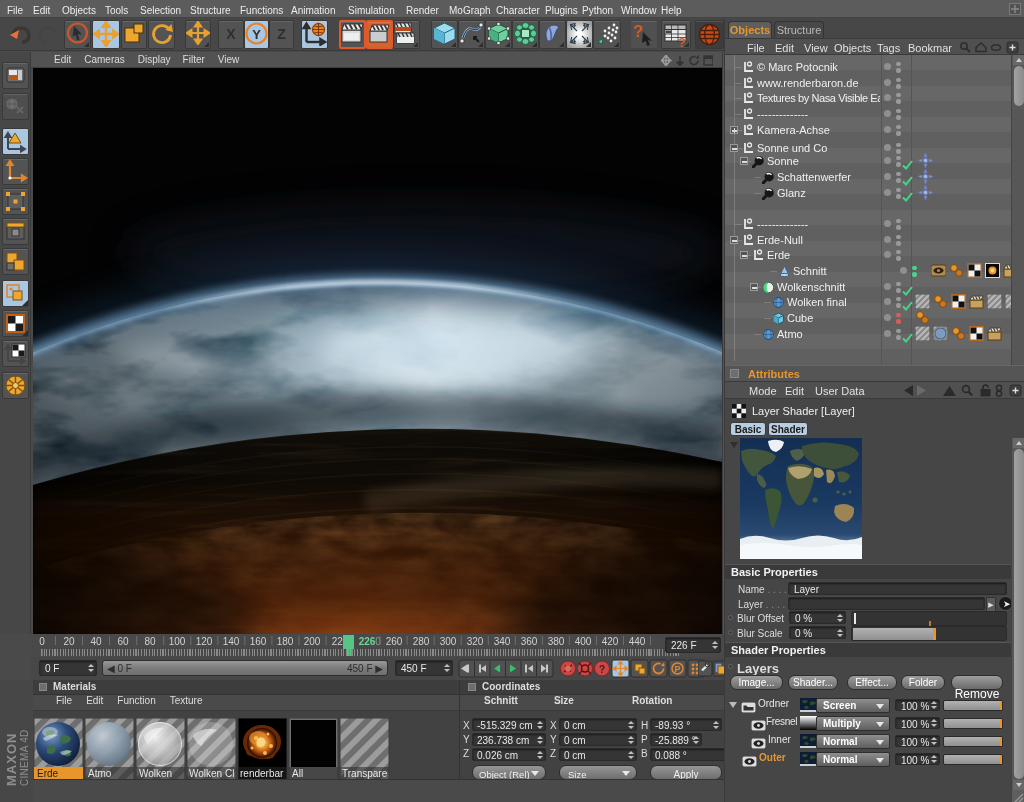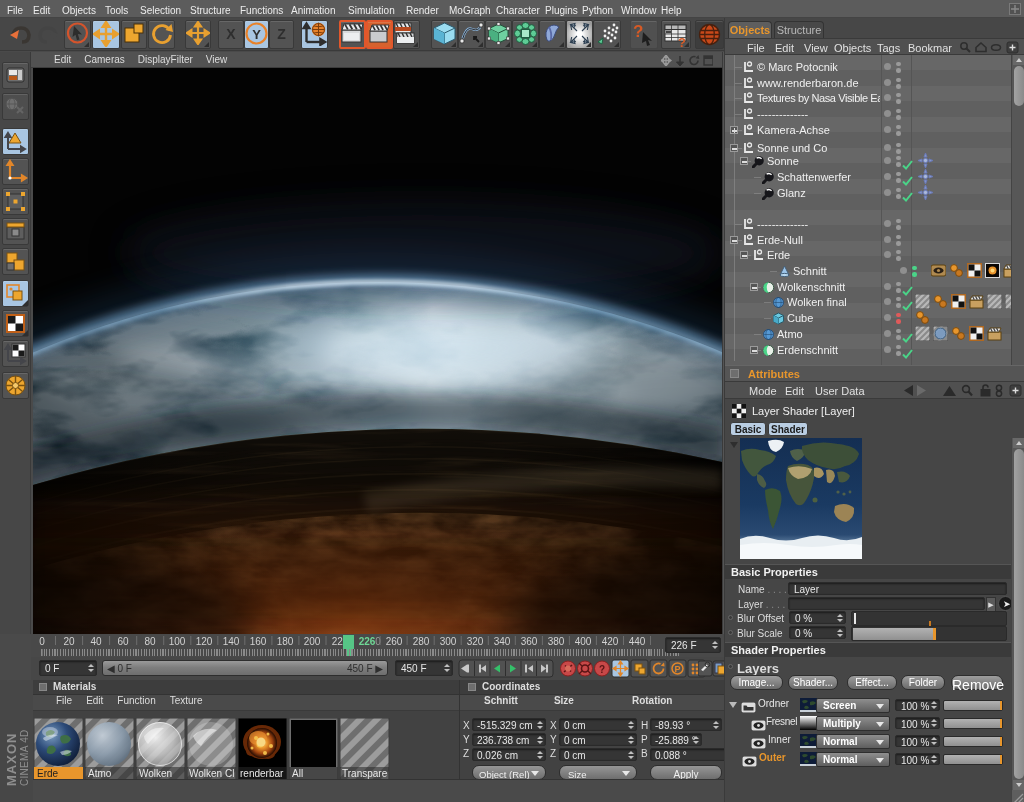--- a/index.html
+++ b/index.html
@@ -296,21 +296,21 @@
             <path d="M5 8v12M5 20h13" fill="none"></path>
             <path d="M5 4l2.5 4h-5zM22 20l-4-2.5v5z"></path>
           </g>
         </svg></div>
     <div class="lbtn" style="top:320px"><svg width="25" height="25" viewBox="0 0 25 25">
           <circle cx="12.5" cy="12.5" r="9.5" fill="#eda62f" stroke="#7a5212"></circle>
           <path d="M12.5 3v19M3 12.5h19M5.5 6.5l14 12M19.5 6.5l-14 12" stroke="#7a5212" stroke-width="1.4" fill="none"></path>
           <circle cx="12.5" cy="12.5" r="3" fill="#f5c96a" stroke="#7a5212"></circle>
         </svg></div>
   </div>
-  <div id="vphead" class="abs"><span class="grip" style="margin:2px 0 0 4px"></span><span style="margin-left:7px">Edit</span><span style="margin-left:13px">Cameras</span><span style="margin-left:13px">Display</span><span style="">Filter</span><span style="margin-left:13px">View</span>
+  <div id="vphead" class="abs"><span class="grip" style="margin:2px 0 0 4px"></span><span style="margin-left:7px">Edit</span><span style="margin-left:13px">Cameras</span><span style="margin-left:13px">Display</span><span style="margin-left:12px">Filter</span><span style="margin-left:13px">View</span>
     <svg class="abs" style="right:10px;top:3px" width="52" height="11" viewBox="0 0 52 11">
         <g stroke="#9a9a9a" stroke-width="1.3" fill="#9a9a9a">
           <path d="M5 1v9M1 5.5h8" fill="none"></path>
           <path d="M5 0l2 2.5H3zM5 11l2-2.5H3zM0 5.5l2.5-2v4zM10 5.5l-2.5-2v4z"></path>
         </g>
         <g transform="translate(14,0)" stroke="#333" fill="#333">
           <path d="M5 1v7" stroke-width="1.6" fill="none"></path>
           <path d="M5 11l3.5-4h-7z"></path>
         </g>
         <g transform="translate(28,0)">
@@ -1103,37 +1103,20 @@
                 <rect x="1.5" y="1.5" width="6" height="6"></rect>
                 <rect x="7.5" y="7.5" width="6" height="6"></rect>
               </g>
             </svg></span>
           <span style="position:absolute;left:262px;top:0"><svg width="15" height="15" viewBox="0 0 15 15">
               <rect x="1" y="6" width="13" height="8" fill="#c8a060" stroke="#5a4010"></rect>
               <path d="M1 6L12 6 14 2 3 2Z" fill="#e8e8e8" stroke="#5a4010"></path>
               <path d="M3.5 2.3l1.8 3.4M6.5 2.2l1.8 3.4M9.5 2.1l1.8 3.4" stroke="#444" stroke-width="1.3"></path>
             </svg></span>
         </div>
-  <div style="position:absolute;left:0;top:287px;width:300px;height:16px">
-          <span style="position:absolute;left:29px;top:8px;width:7px;height:1px;background:#8f8f8f;opacity:0.6"></span>
-          <span style="position:absolute;left:25px;top:4px;width:8px;height:8px;border:1px solid #9a9a9a;background:#555">
-            <span style="position:absolute;left:1px;top:3px;width:5px;height:1.5px;background:#ddd"></span>
-          </span>
-          <span style="position:absolute;left:37px;top:1px"><svg width="13" height="13" viewBox="0 0 13 13">
-              <circle cx="6.5" cy="6.5" r="5.2" fill="#e8f0e8" stroke="#3a5a46"></circle>
-              <path d="M6.5 1.3a5.2 5.2 0 0 0 0 10.4 A9 9 0 0 1 6.5 1.3" fill="#4ad488"></path>
-            </svg></span>
-          <span style="position:absolute;left:52px;top:2px;color:#f0f0f0;font-size:11px;white-space:nowrap;overflow:hidden;max-width:103px;display:inline-block">Erdenschnitt</span>
-          <span style="position:absolute;left:159px;top:4px;width:7px;height:7px;border-radius:50%;background:#8f8f8f"></span>
-          <span style="position:absolute;left:171px;top:2.5px;width:4.5px;height:4.5px;border-radius:50%;background:#9a9a9a"></span>
-          <span style="position:absolute;left:171px;top:9px;width:4.5px;height:4.5px;border-radius:50%;background:#9a9a9a"></span>
-          <span style="position:absolute;left:177px;top:3px"><svg width="11" height="10" viewBox="0 0 11 10">
-              <path d="M1 5.5l3 3L10 1" fill="none" stroke="#4ad488" stroke-width="2"></path>
-            </svg></span>
-        </div>
   <div style="position:absolute;left:0;top:302px;width:300px;height:16px"></div>
   </div>
   <div style="position:absolute;left:286px;top:37px;width:13px;height:310px;background:#575757;border-left:1px solid #444">
         <div style="position:absolute;left:1px;top:0;width:11px;height:10px;background:#686868">
           <span style="position:absolute;left:2.5px;top:3px;border-left:3px solid transparent;border-right:3px solid transparent;border-bottom:4px solid #ccc"></span>
         </div>
         <div style="position:absolute;left:1.5px;top:11px;width:10px;height:40px;background:linear-gradient(90deg,#a2a2a2,#8a8a8a);border-radius:5px"></div>
       </div>
   <div style="position:absolute;left:0;top:347px;width:300px;height:17px;background:#555;border-top:1px solid #666;border-bottom:1px solid #3a3a3a">
         <span style="position:absolute;left:5px;top:3px;width:9px;height:9px;background:#6e6e6e;border:1px solid #888"></span>
@@ -1239,21 +1222,21 @@
       </div>
   <div style="position:absolute;left:0;top:624px;width:346px;height:15px;background:#3a3a3a;border-top:1px solid #555;color:#f0f0f0;font-size:11px;font-weight:bold">
         <span style="position:absolute;left:6px;top:1px">Shader Properties</span>
       </div>
   <span style="position:absolute;left:3px;top:646px;width:5px;height:5px;border-radius:50%;background:#3a3a3a;border:1px solid #666"></span>
   <div style="position:absolute;left:12px;top:643px;color:#ddd;font-size:13px;font-weight:bold">Layers</div>
   <div style="position:absolute;left:5px;top:657px;width:53px;height:15px;background:linear-gradient(180deg,#9e9e9e,#6a6a6a);border:1px solid #2e2e2e;border-radius:7px;color:#fff;font-size:10px;text-align:center;padding-top:1px">Image...</div>
   <div style="position:absolute;left:63px;top:657px;width:50px;height:15px;background:linear-gradient(180deg,#9e9e9e,#6a6a6a);border:1px solid #2e2e2e;border-radius:7px;color:#fff;font-size:10px;text-align:center;padding-top:1px">Shader...</div>
   <div style="position:absolute;left:122px;top:657px;width:50px;height:15px;background:linear-gradient(180deg,#9e9e9e,#6a6a6a);border:1px solid #2e2e2e;border-radius:7px;color:#fff;font-size:10px;text-align:center;padding-top:1px">Effect...</div>
   <div style="position:absolute;left:176px;top:657px;width:44px;height:15px;background:linear-gradient(180deg,#9e9e9e,#6a6a6a);border:1px solid #2e2e2e;border-radius:7px;color:#fff;font-size:10px;text-align:center;padding-top:1px">Folder</div>
-  <div style="position:absolute;left:226px;top:657px;width:52px;height:15px;background:linear-gradient(180deg,#9e9e9e,#6a6a6a);border:1px solid #2e2e2e;border-radius:7px;color:#fff;font-size:14px;text-align:center;padding-top:1px">Remove</div>
+  <div style="position:absolute;left:226px;top:657px;width:52px;height:15px;background:linear-gradient(180deg,#9e9e9e,#6a6a6a);border:1px solid #2e2e2e;border-radius:7px;color:#fff;font-size:12px;text-align:center;padding-top:11px">Remove</div>
   <div style="position:absolute;left:0;top:679px;width:300px;height:17px">
         <span style="position:absolute;left:4px;top:5px;border-left:4px solid transparent;border-right:4px solid transparent;border-top:6px solid #bbb"></span>
         <span style="position:absolute;left:16px;top:2px"><svg width="15" height="11" viewBox="0 0 15 11">
             <rect x="0" y="0" width="15" height="11" rx="2" fill="#ddd" stroke="#333"></rect>
             <path d="M2.5 8.5V3.5h3l1 1.5h6v3.5z" fill="#333"></path>
           </svg></span>
         <span style="position:absolute;left:33px;top:1px;color:#e8e8e8;font-size:10px">Ordner</span>
         <span style="position:absolute;left:75px;top:1px"><svg width="17" height="14" viewBox="0 0 17 14">
             <rect width="17" height="14" fill="#0e1c38"></rect>
             <path d="M2 3 Q5 1 8 3 Q6 6 3 5Z M10 4 Q14 2 16 5 Q13 8 10 7Z M5 8 Q8 7 9 10 Q6 12 4 10Z" fill="#2e4a2e"></path>

